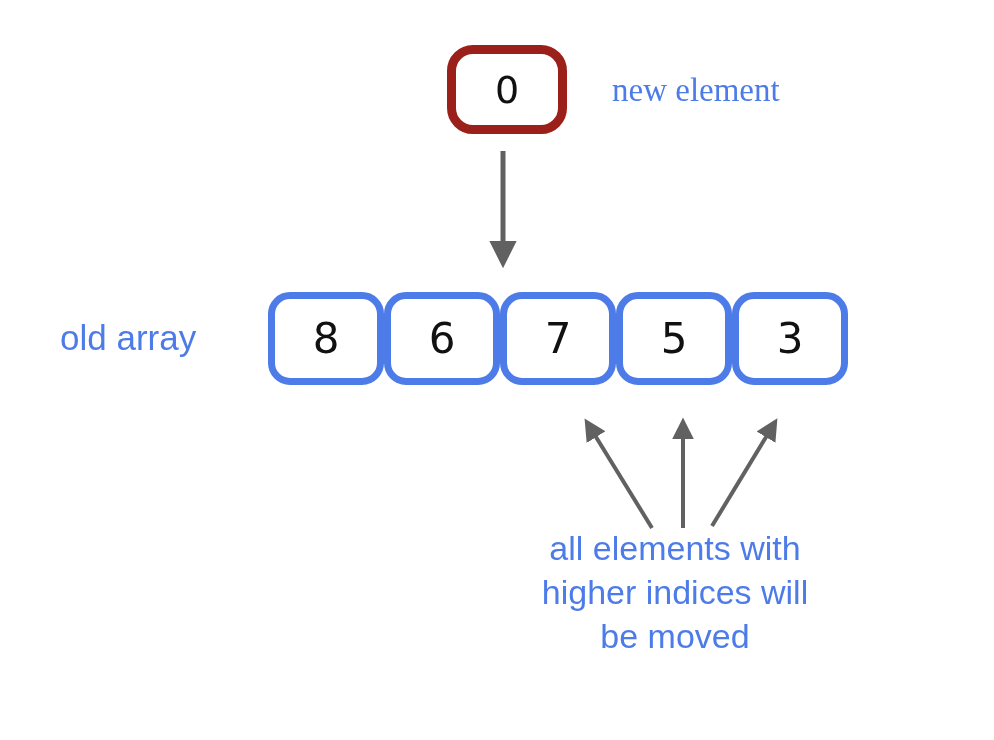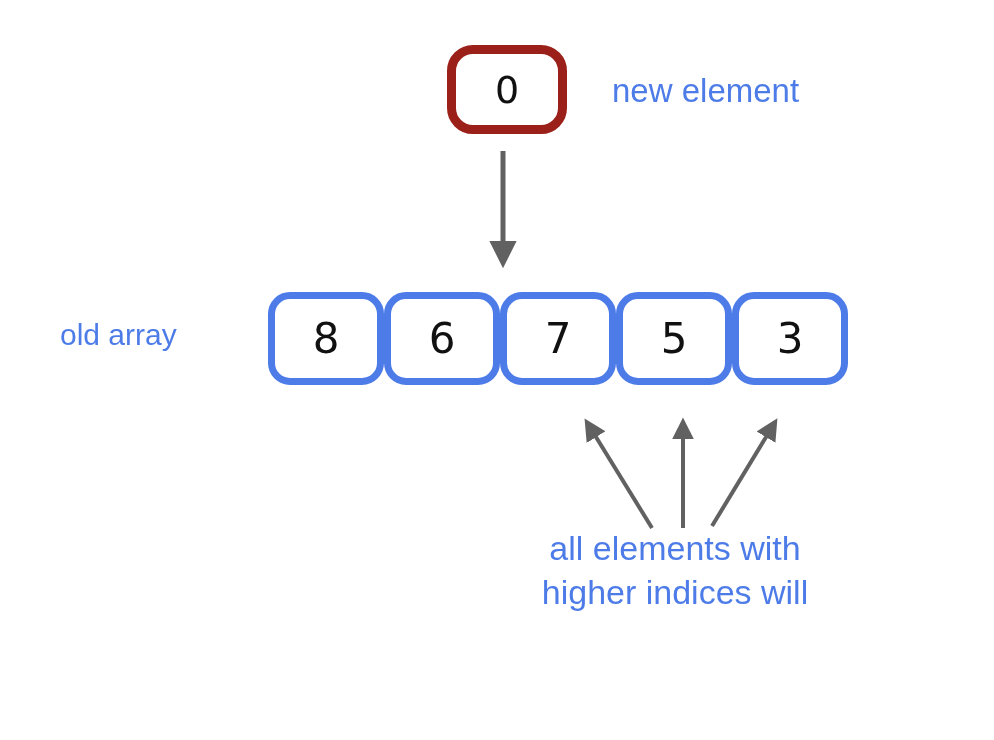--- a/index.html
+++ b/index.html
@@ -38,20 +38,21 @@
     line-height: 1;
   }
 
   .label-new {
     position: absolute;
     left: 612px;
     top: 72px;
     font-size: 33px;
     color: var(--label-blue, #4D7CE8);
     white-space: nowrap;
+    font-family: Liberation Serif, serif;
   }
 
   
   .arrows {
     position: absolute;
     left: 0;
     top: 0;
     width: 994px;
     height: 740px;
     pointer-events: none;
@@ -86,21 +87,21 @@
     font-family: "DejaVu Sans", sans-serif;
     font-size: 42px;
     color: #111111;
     line-height: 1;
   }
 
   .label-old {
     position: absolute;
     left: 60px;
     top: 318px;
-    font-size: 30px;
+    font-size: 35px;
     color: var(--label-blue, #4D7CE8);
     white-space: nowrap;
   }
 
   
   .annotation {
     position: absolute;
     left: 480px;
     top: 526px;
     width: 390px;
@@ -147,15 +148,16 @@
       <span class="value">5</span>
     </div>
     <div class="cell">
       <span class="value">3</span>
     </div>
   </div>
 
   <div class="annotation">
     <div>all elements with</div>
     <div>higher indices will</div>
+    <div>be moved</div>
   </div>
 
 </div>
 
 </body></html>

